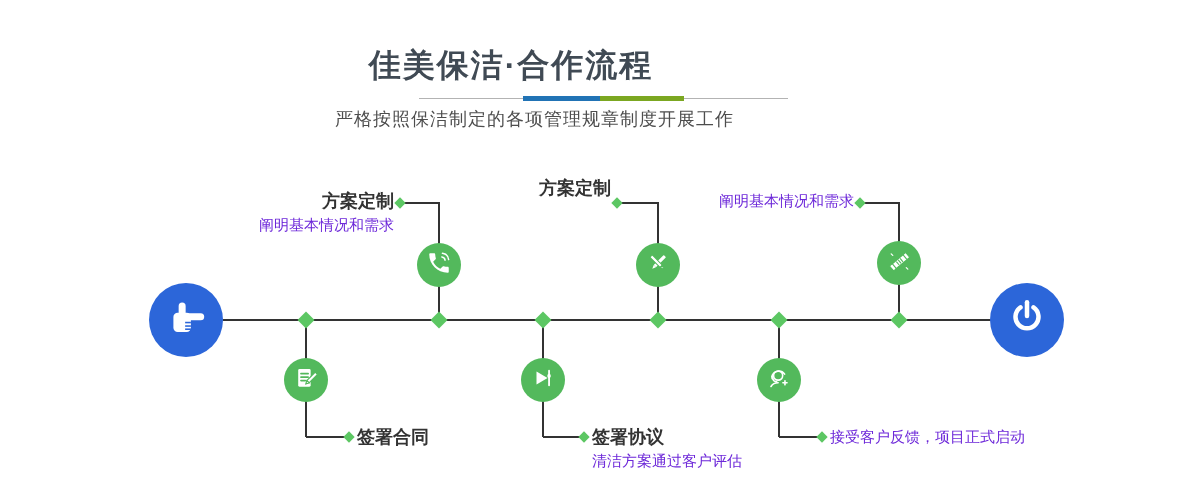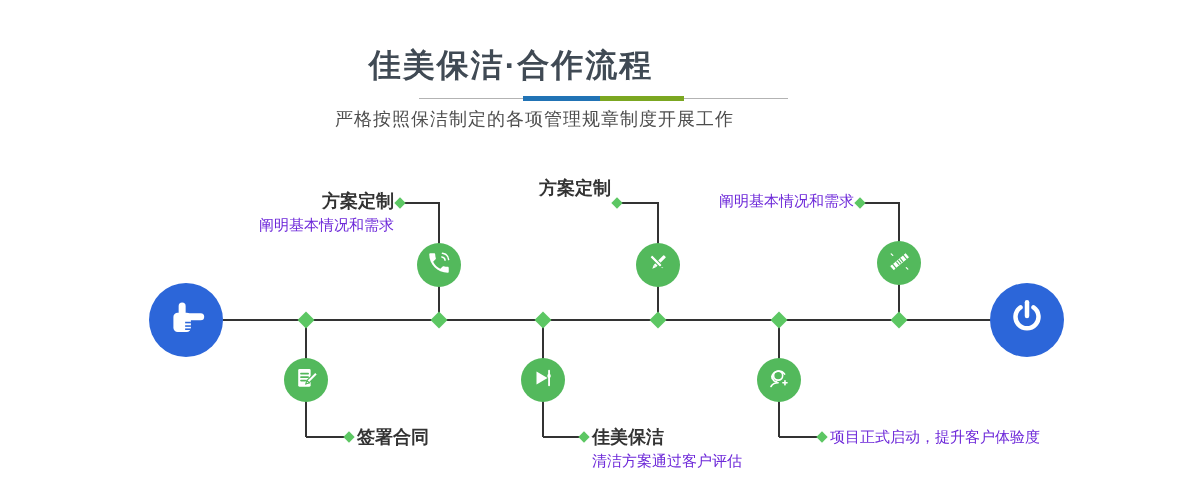--- a/index.html
+++ b/index.html
@@ -216,20 +216,20 @@
   <div class="label top lbl-s2">
     <div class="t">方案定制</div>
   </div>
   <div class="label top lbl-s4">
     <div class="d">阐明基本情况和需求</div>
   </div>
   <div class="label bottom lbl-s1">
     <div class="t">签署合同</div>
   </div>
   <div class="label bottom lbl-s3">
-    <div class="t">佳美保洁</div>
+    <div class="t">签署协议</div>
     <div class="d">清洁方案通过客户评估</div>
   </div>
   <div class="label bottom lbl-s5">
-    <div class="d">项目正式启动，提升客户体验度</div>
+    <div class="d">接受客户反馈，项目正式启动</div>
   </div>
 
 </div>
 
 </body></html>

